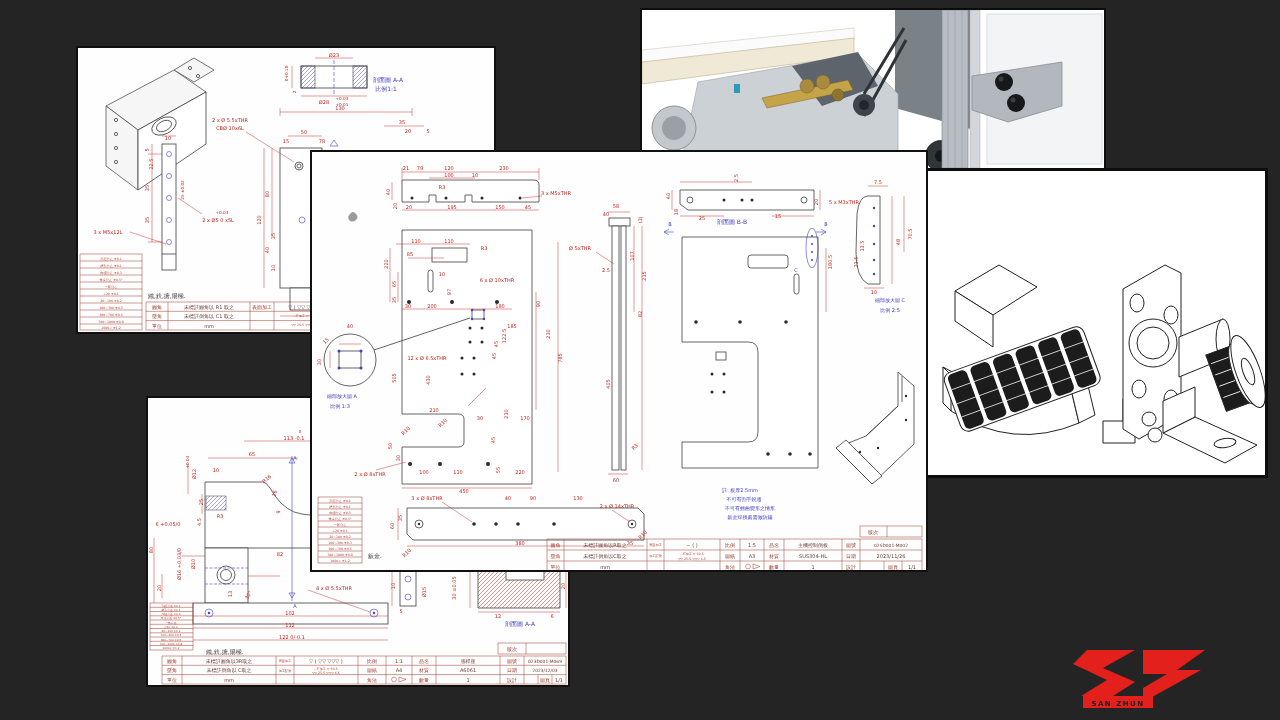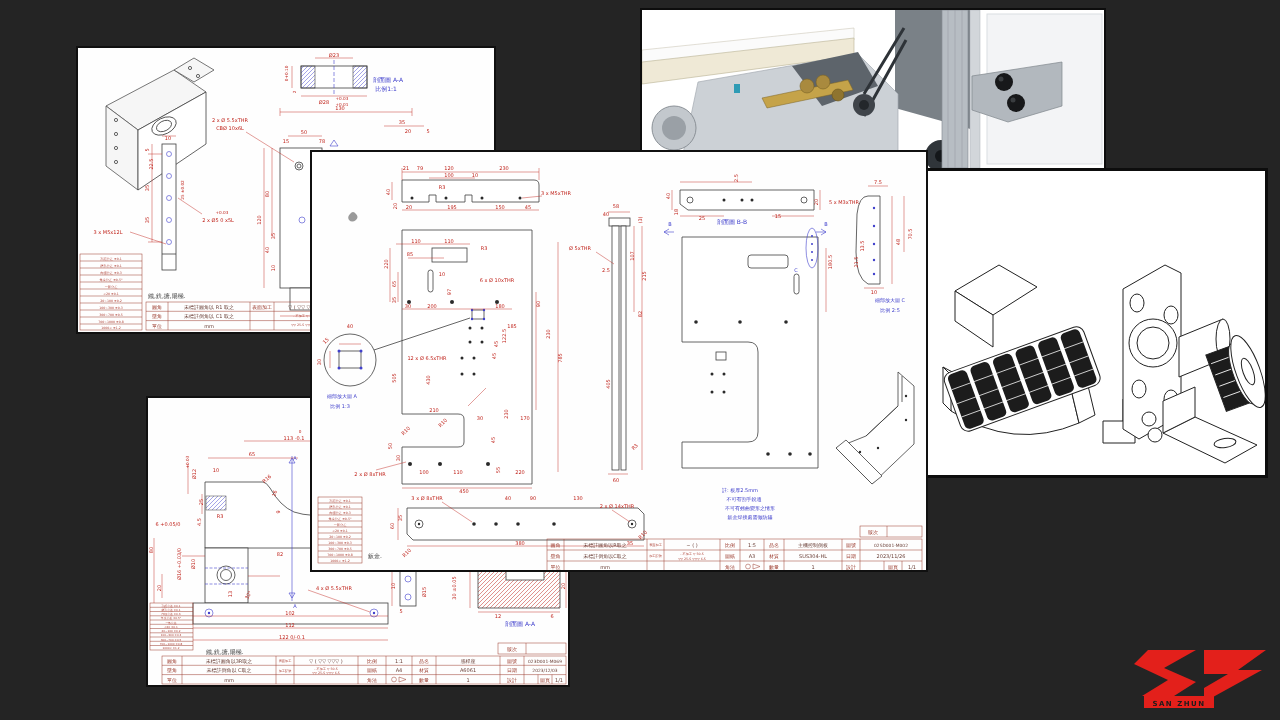--- a/index.html
+++ b/index.html
@@ -675,21 +675,21 @@
         <text class="t" x="462" y="417">數量</text>
         <text class="tv" x="501" y="417">1</text>
         <text class="t" x="539" y="417">設計</text>
         <path class="grid" d="M572,409 V420 M590,409 V420"></path>
         <text class="t" x="581" y="417">圖頁</text>
         <text class="tv" x="600" y="417">1/1</text>
       </g>
     </svg>
   </div>
 
-  <div style="position:absolute;left:1134px;top:650px;width:136px;height:64px;z-index:6;">
+  <div style="position:absolute;left:1073px;top:650px;width:136px;height:64px;z-index:6;">
     <svg width="136" height="64" viewBox="0 0 136 64">
       <path d="M62,0 H14 L0,14 L34,30 L8,46 H40 L62,32 L30,18 Z" fill="#e3201b"></path>
       <path d="M70,0 H132 L104,20 H128 L70,52 V38 L94,24 H70 Z" fill="#e3201b"></path>
       <rect x="10" y="46" width="70" height="12" fill="#e3201b"></rect>
       <text x="45" y="55.5" text-anchor="middle" fill="#1c1c1c" style="font-size:7px;font-weight:bold;letter-spacing:1.5px;font-family:'DejaVu Sans',sans-serif;">SAN ZHUN</text>
     </svg>
   </div>
 
 </div>
 

